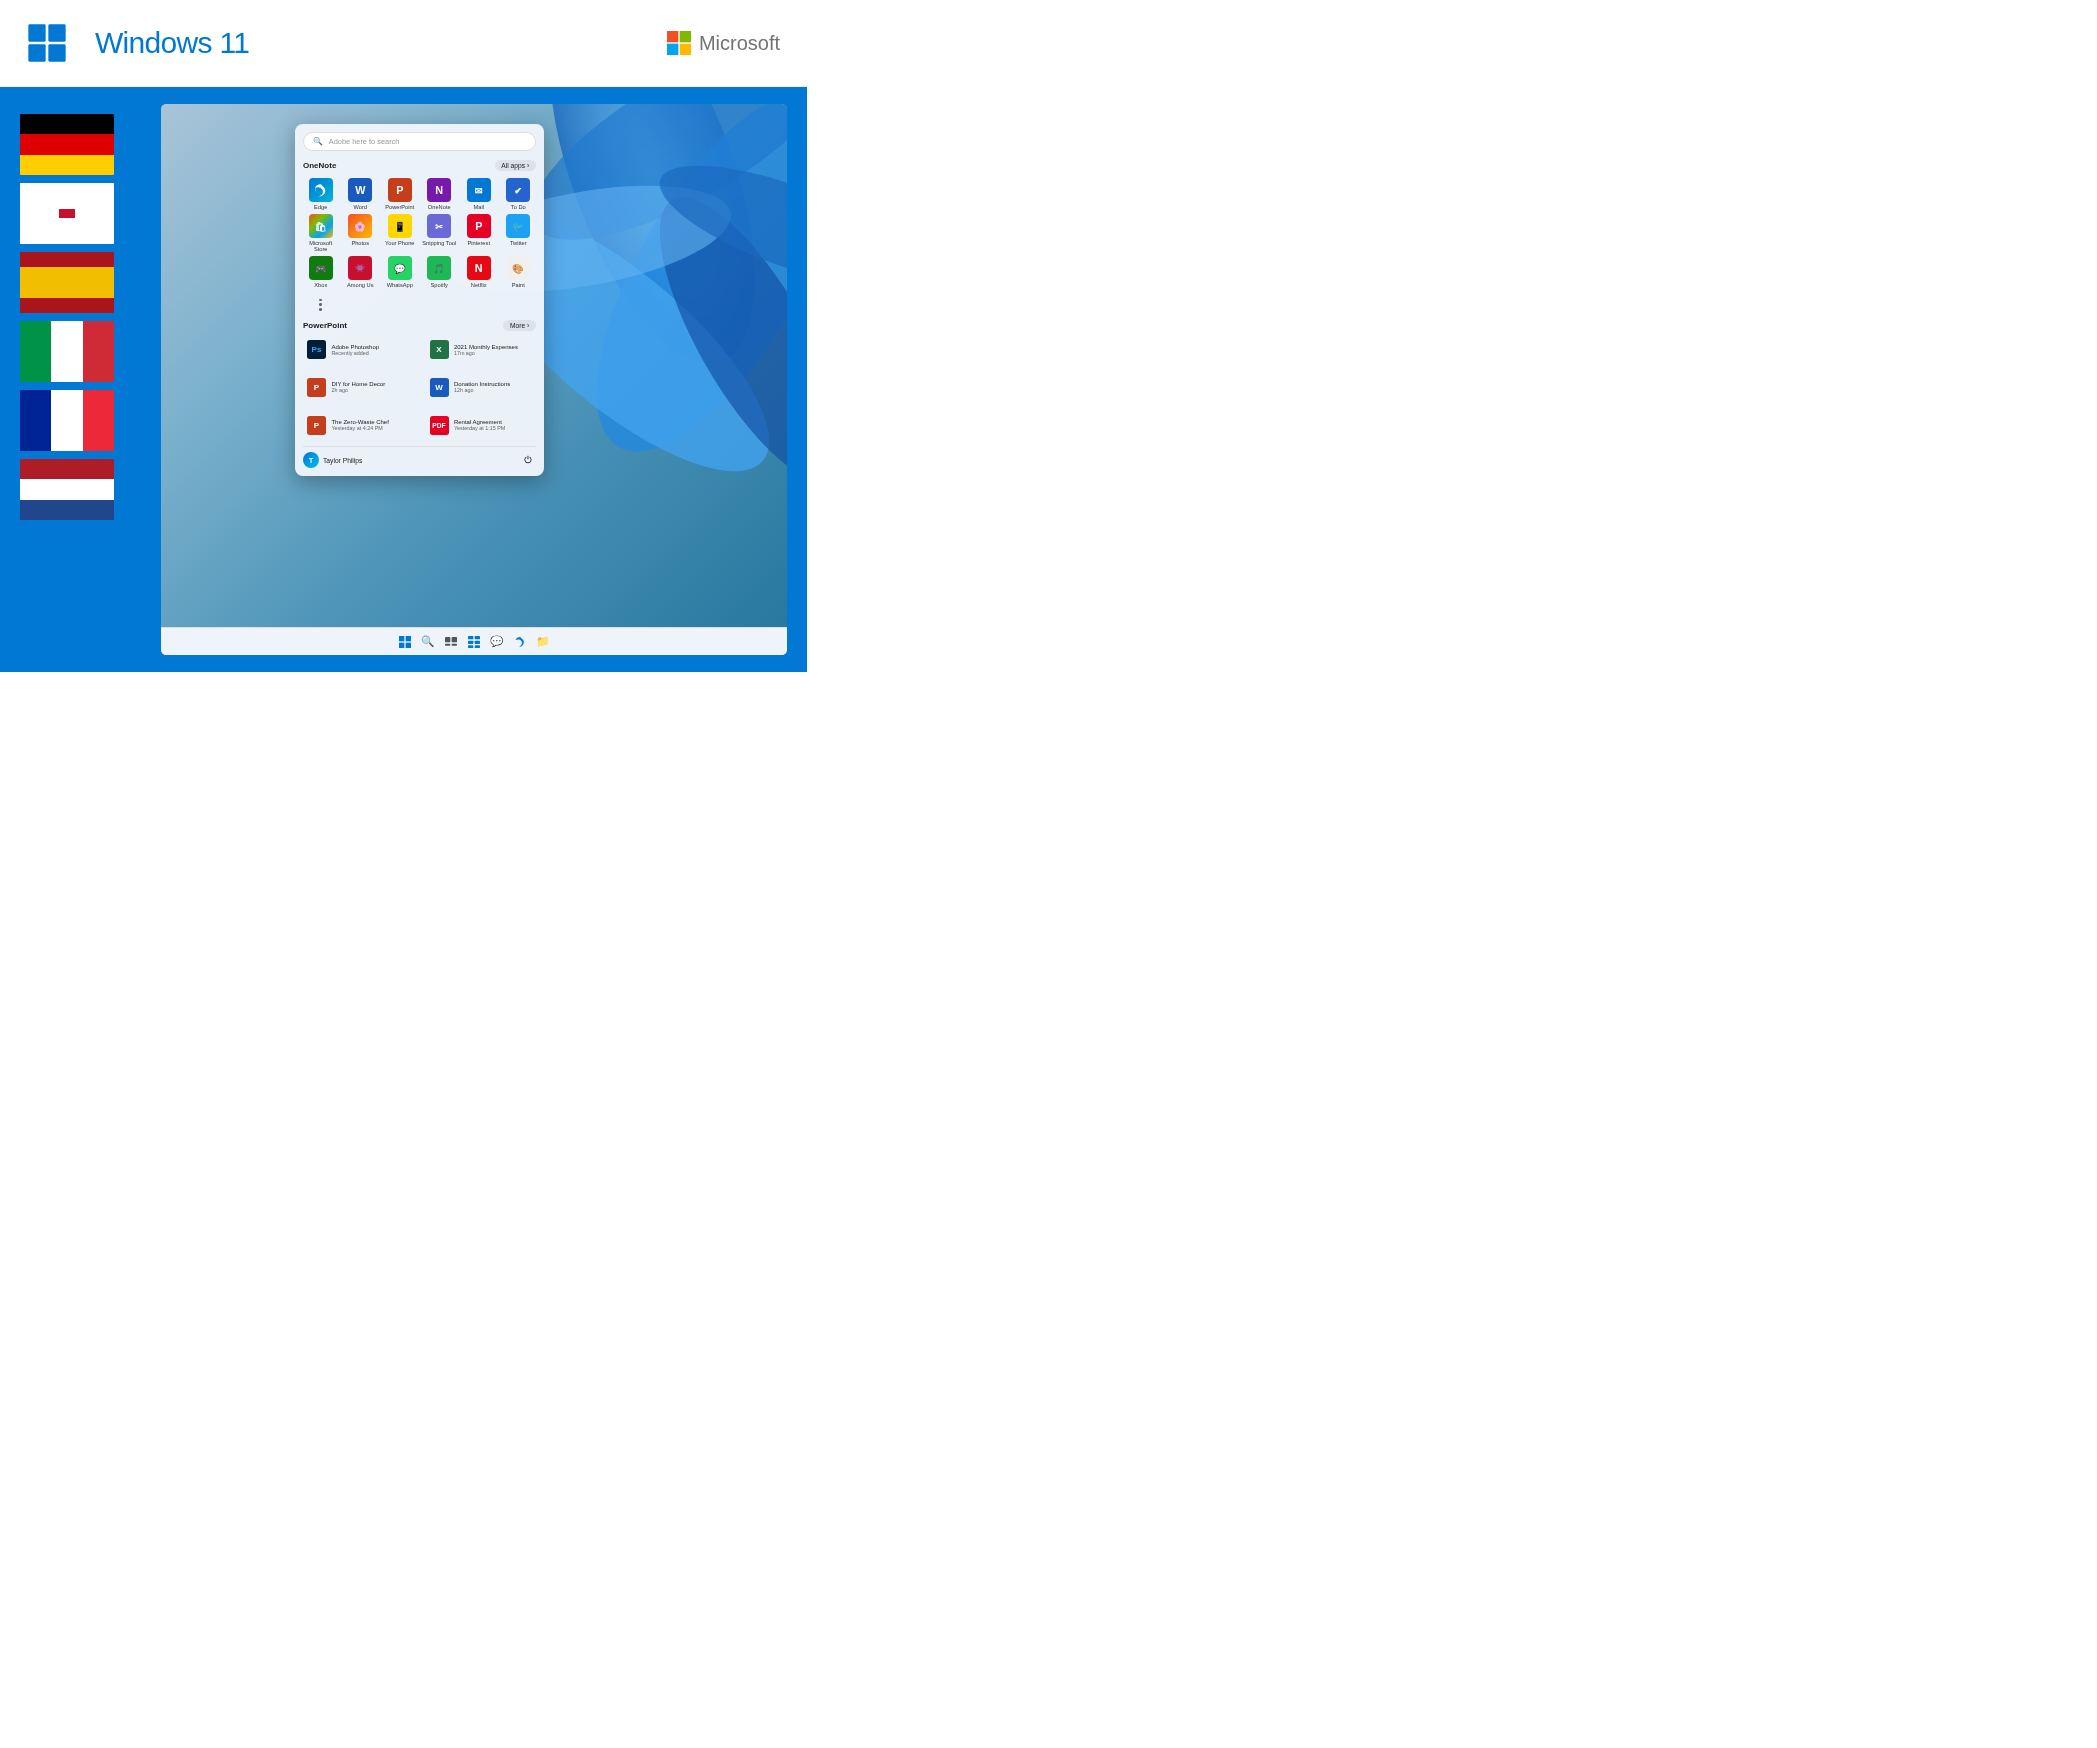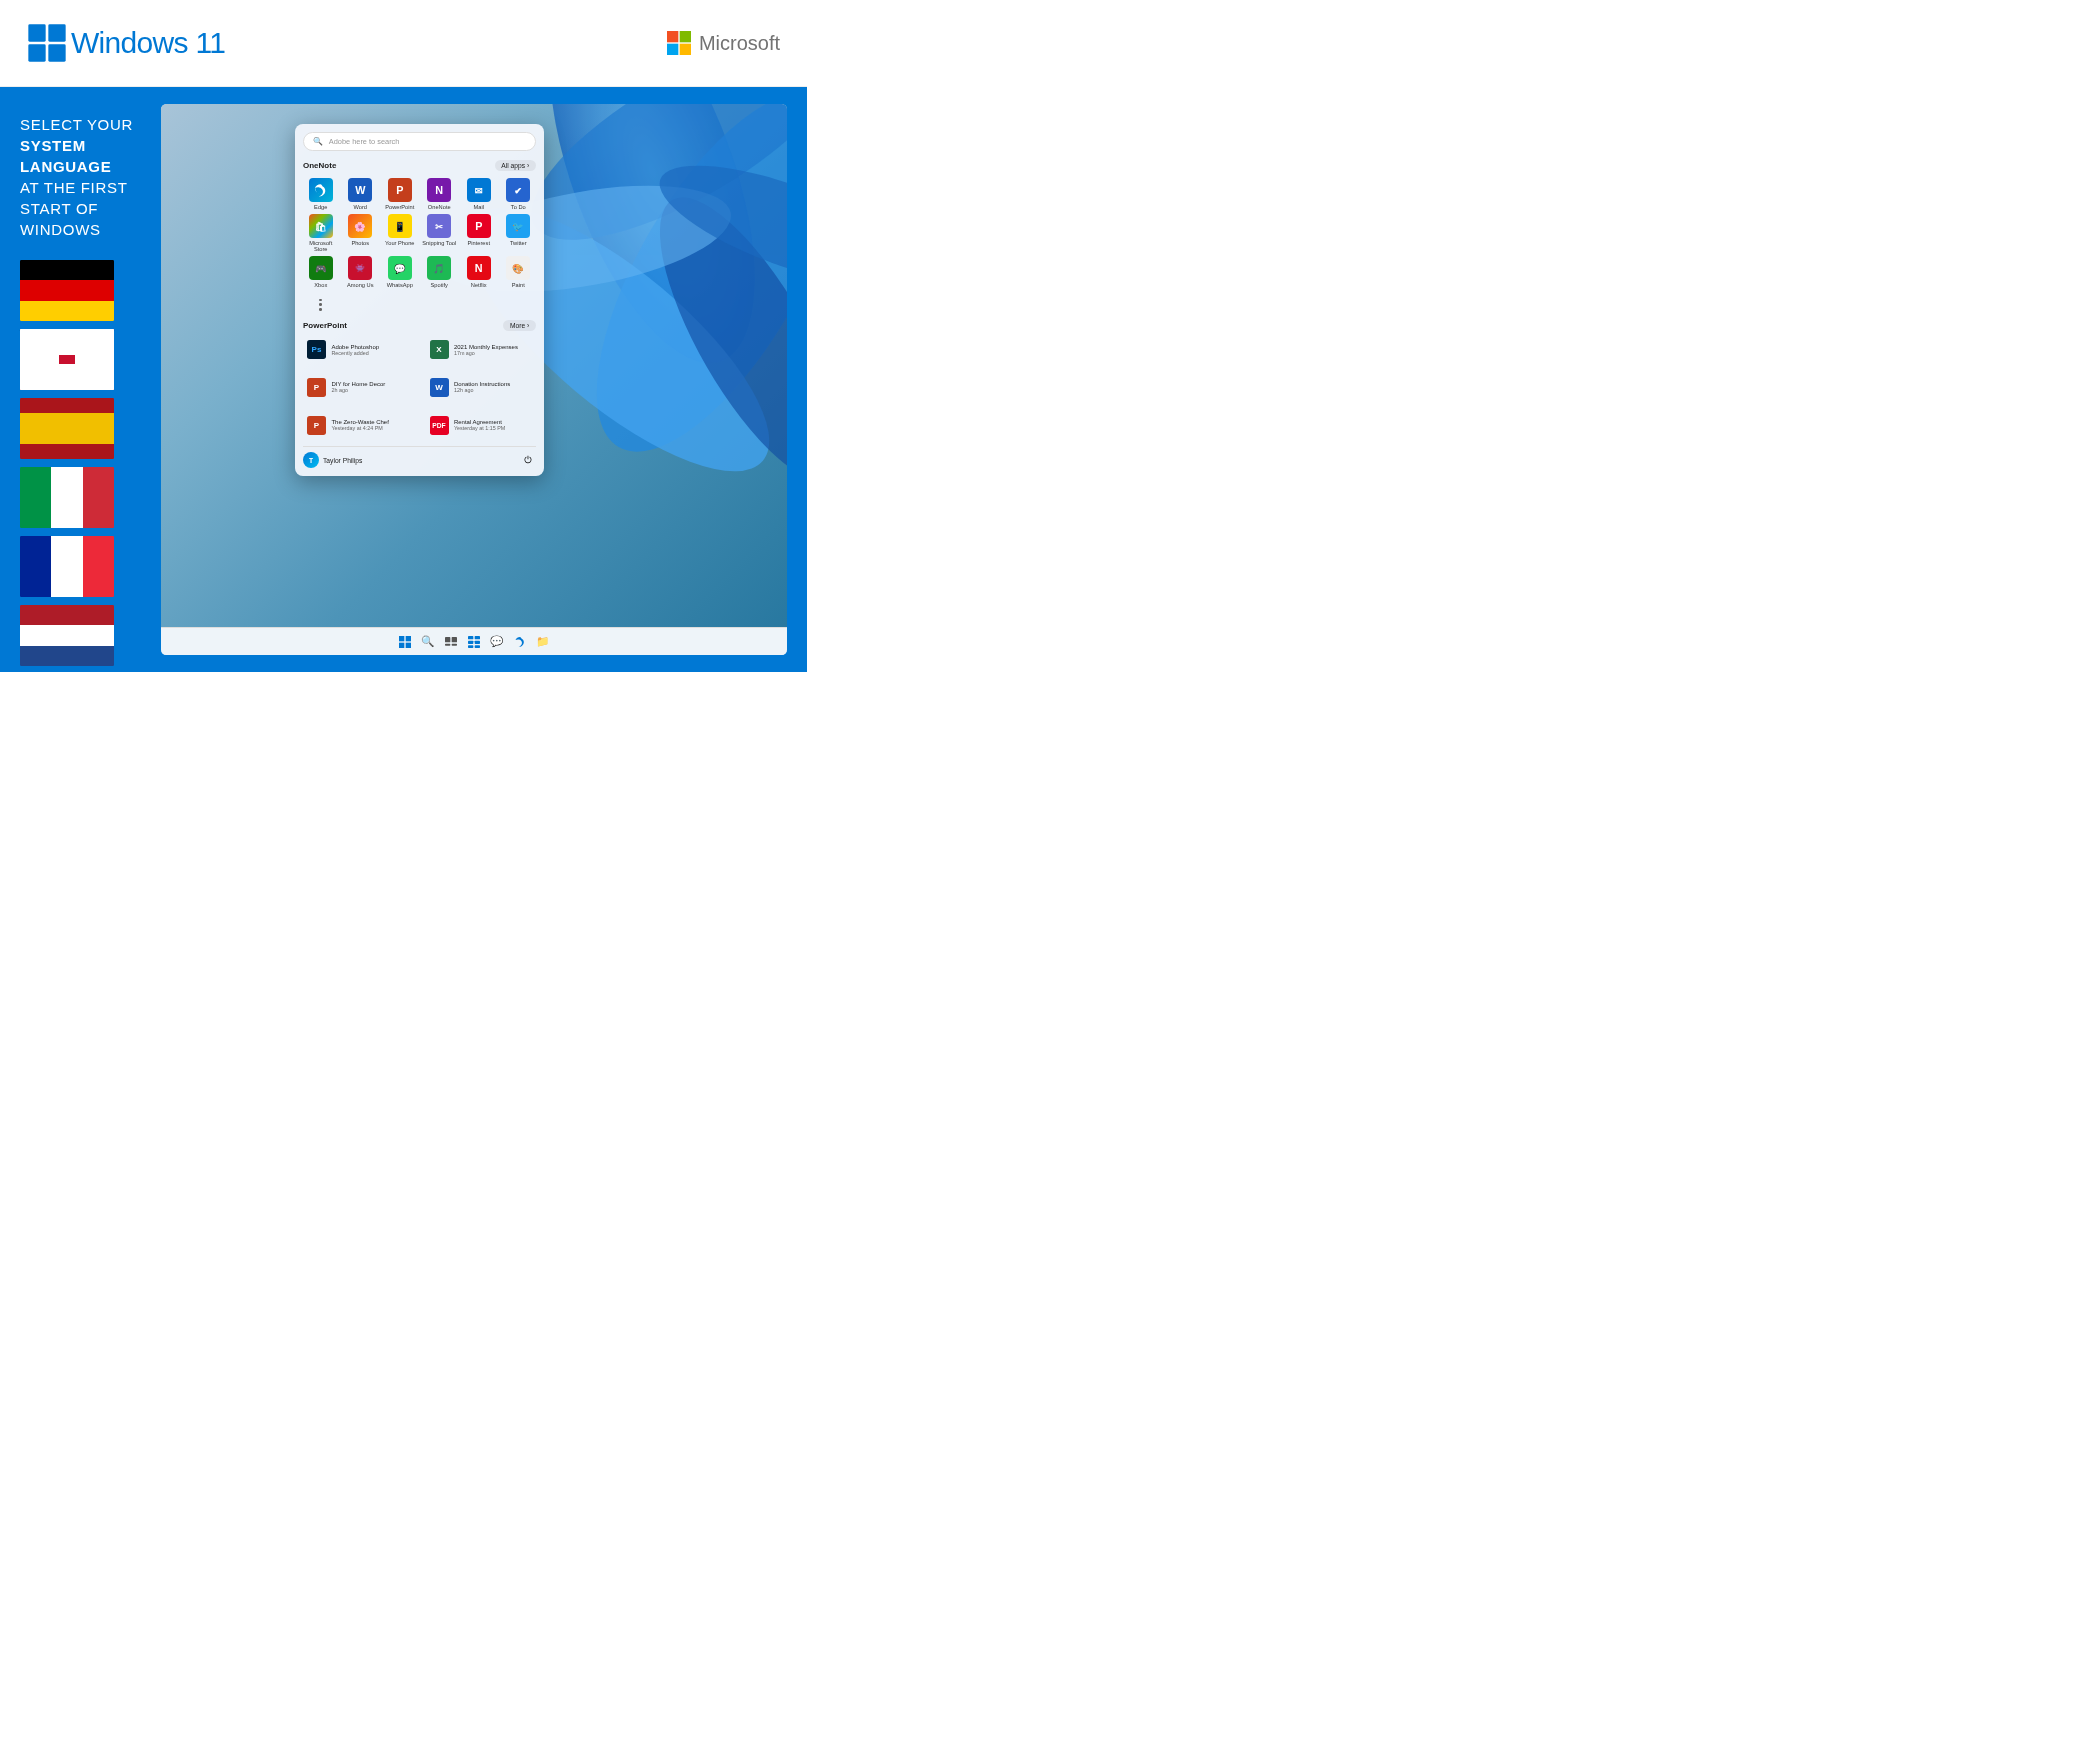--- a/index.html
+++ b/index.html
@@ -17,21 +17,21 @@
       display: flex;
       align-items: center;
       justify-content: space-between;
       padding: 12px 27px;
       height: 87px;
       border-bottom: 0.7px solid #eee;
     }
     .windows-brand {
       display: flex;
       align-items: center;
-      gap: 4px;
+      gap: 28px;
     }
     .windows-logo {
       width: 40px;
       height: 40px;
     }
     .windows-title {
       font-size: 30px;
       font-weight: 300;
       color: #0078d4;
       letter-spacing: -0.7px;
@@ -426,24 +426,20 @@
       <rect x="0" y="19" width="17" height="17" fill="#00a4ef"></rect>
       <rect x="19" y="19" width="17" height="17" fill="#ffb900"></rect>
     </svg>
     <span class="microsoft-title">Microsoft</span>
   </div>
 </div>
 
 <div class="blue-section">
 
   <div class="left-panel">
-    <div class="headline">
-      <span>SELECT YOUR </span><span><strong>SYSTEM LANGUAGE</strong></span><br>
-      <span>AT THE FIRST START OF WINDOWS</span>
-    </div>
 
     <div class="flags-container">
 
       <div class="flag flag-de">
         <div class="stripe1"></div>
         <div class="stripe2"></div>
         <div class="stripe3"></div>
       </div>
 
       <div class="flag flag-uk"></div>

